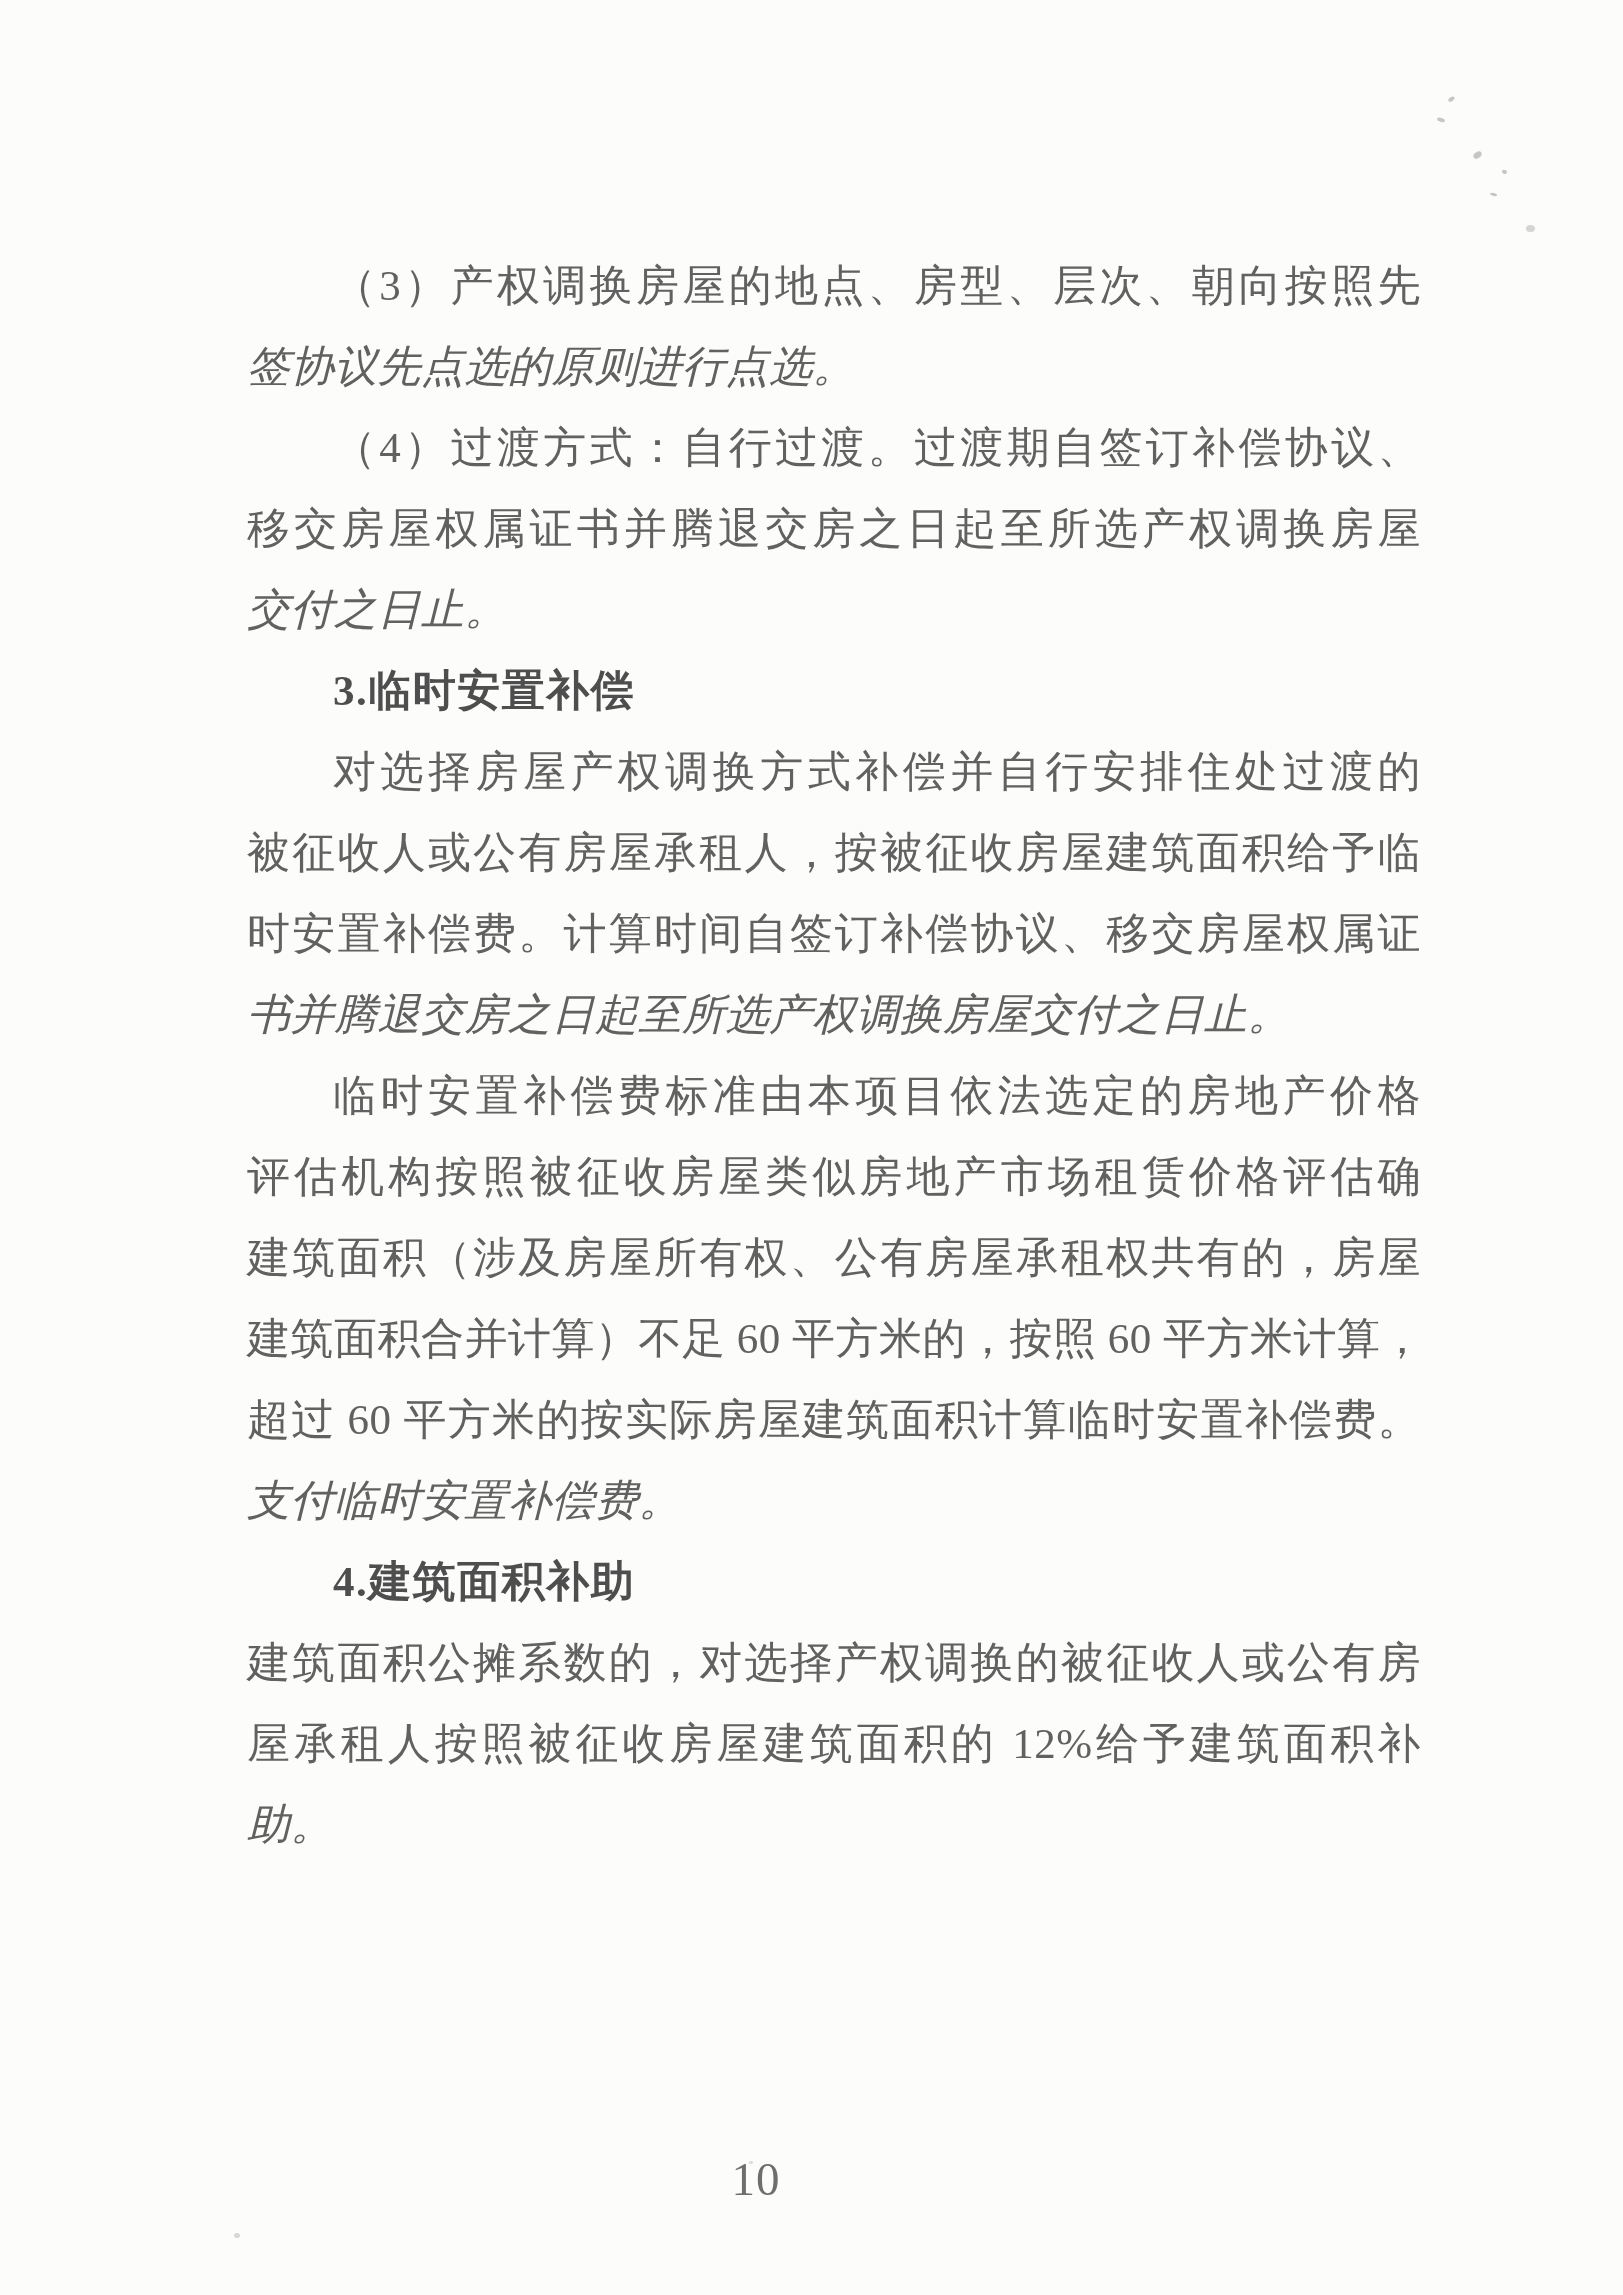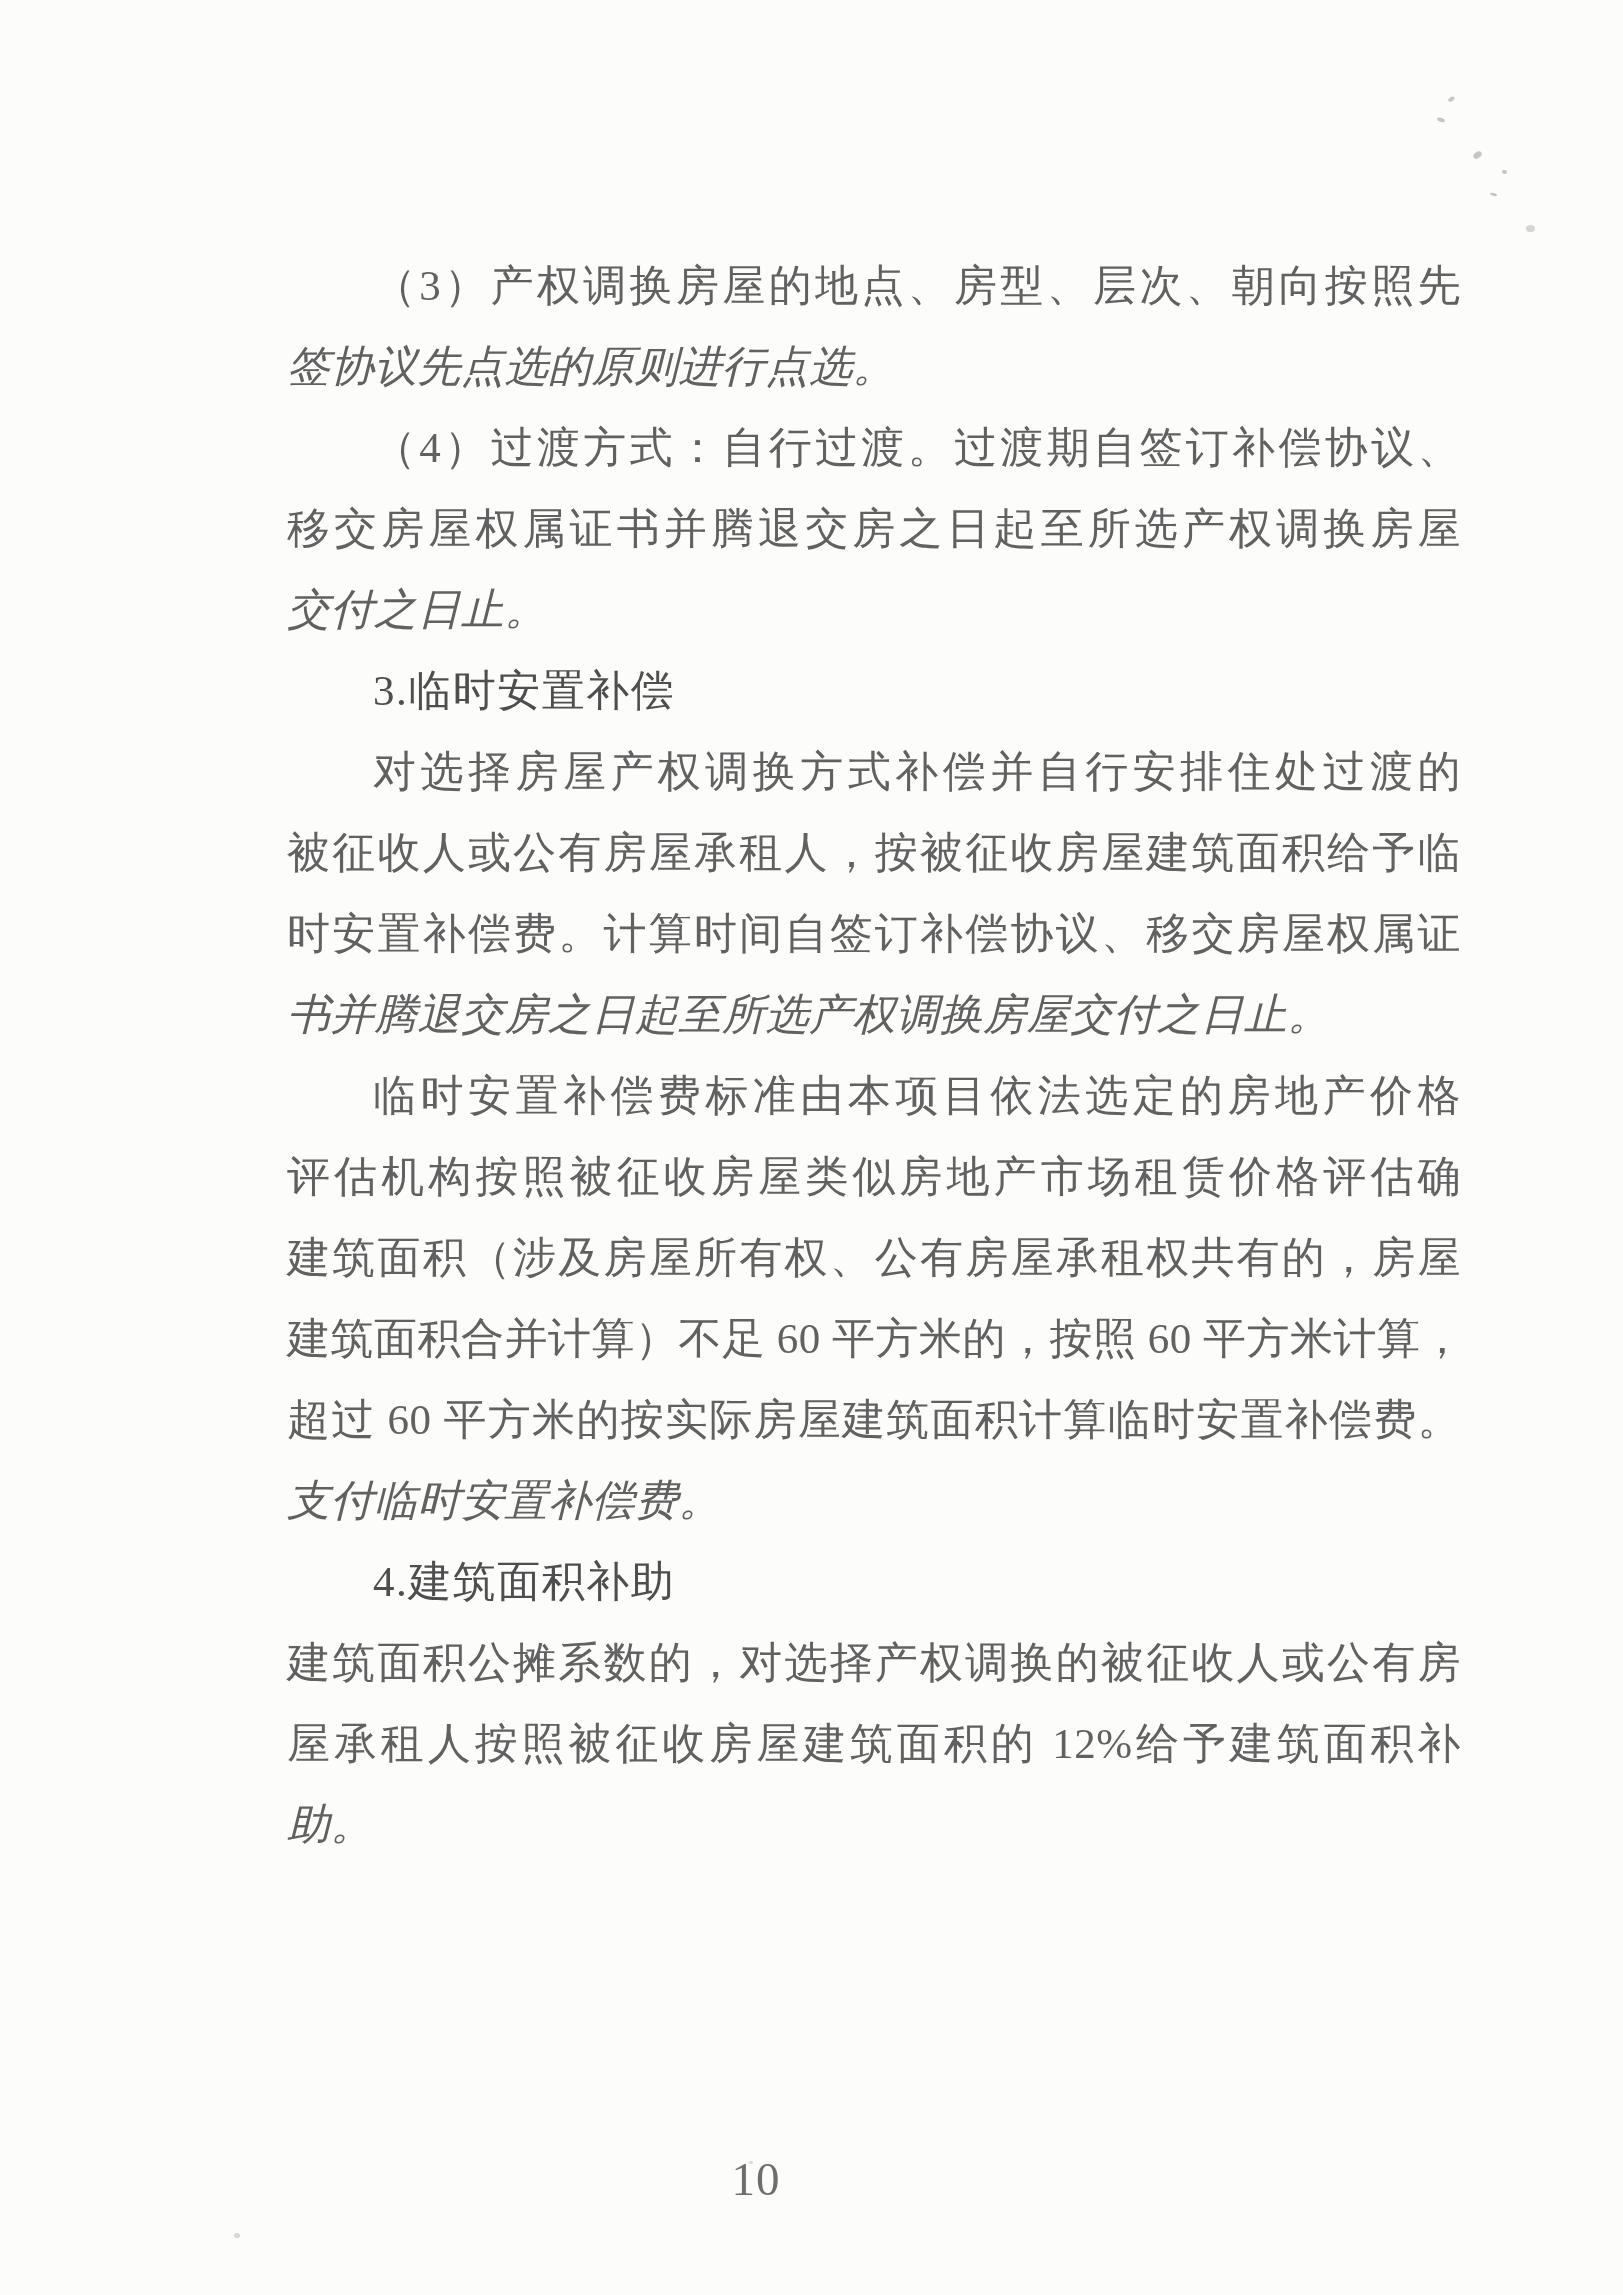--- a/index.html
+++ b/index.html
@@ -13,21 +13,20 @@
     height: 2295px;
     background: var(--page-bg, #fcfcfb);
     overflow: hidden;
     font-family: "Liberation Serif", "DejaVu Serif", serif;
   }
   .content {
     position: absolute;
     left: 247px;
     top: 245px;
     width: 1174px;
-    margin-left: 40px;
   }
   .ln {
     height: 81px;
     line-height: 81px;
     font-size: 43px;
     color: var(--text-color, #616161);
     white-space: nowrap;
     letter-spacing: 0.5px;
   }
   .just {
@@ -35,21 +34,21 @@
     text-align-last: justify;
   }
   .ind {
     text-indent: 2em;
   }
   .last {
     text-align: left;
     font-style: italic;
   }
   .head {
-    font-weight: 400;
+    font-weight: 700;
     color: var(--heading-color, #4e4e4e);
     letter-spacing: 1.5px;
   }
   .page-number {
     position: absolute;
     left: 712px;
     top: 2142px;
     width: 88px;
     height: 74px;
     line-height: 74px;

